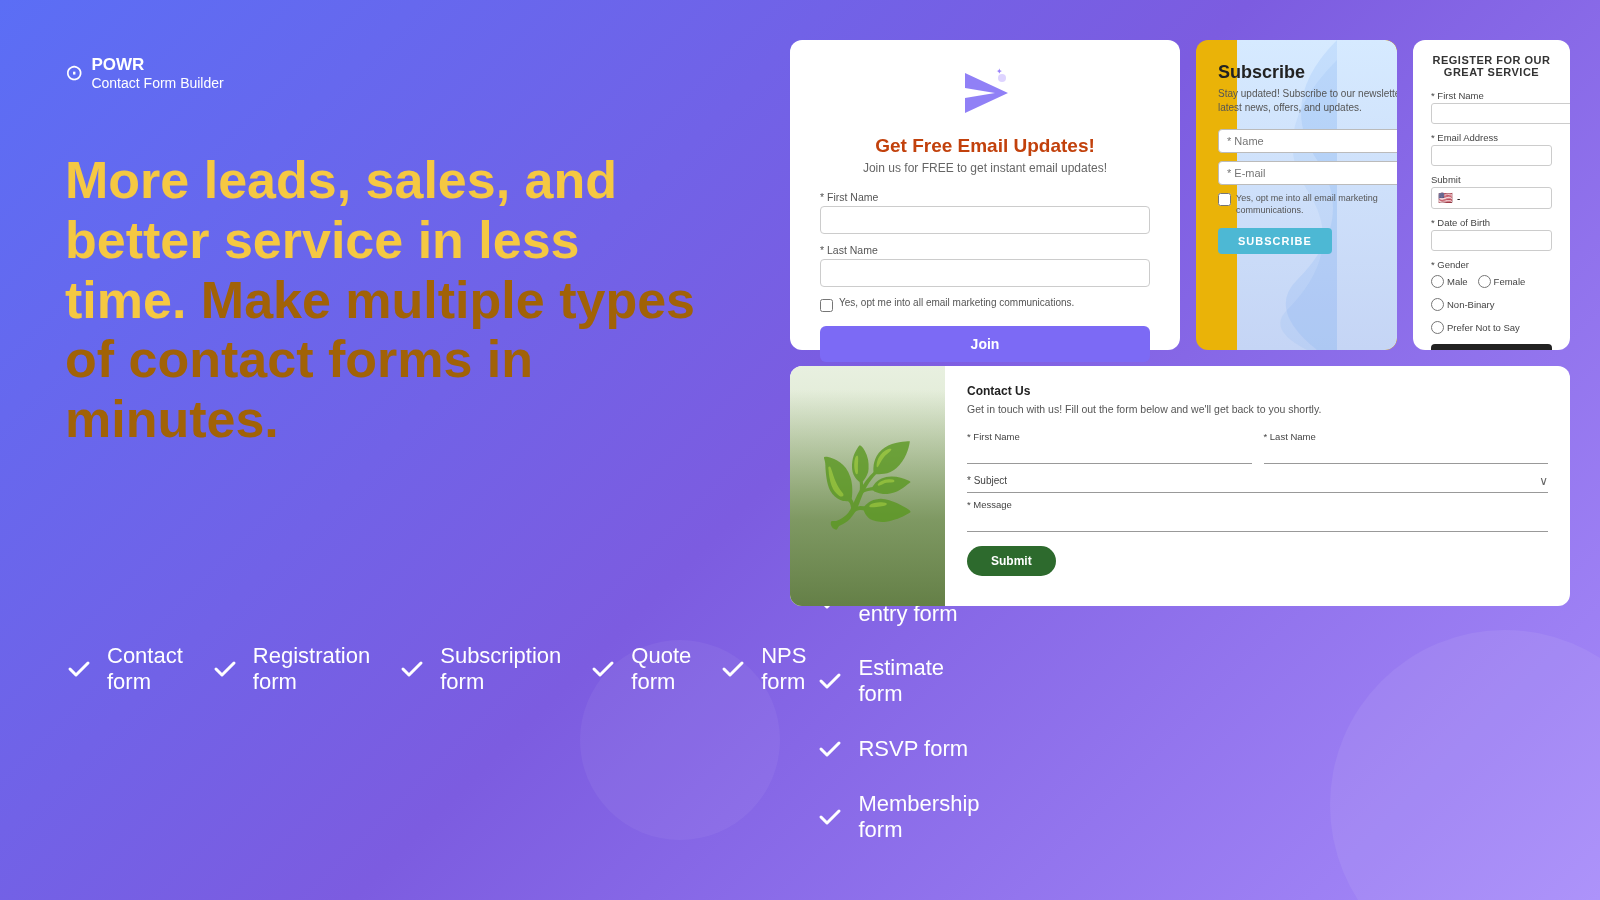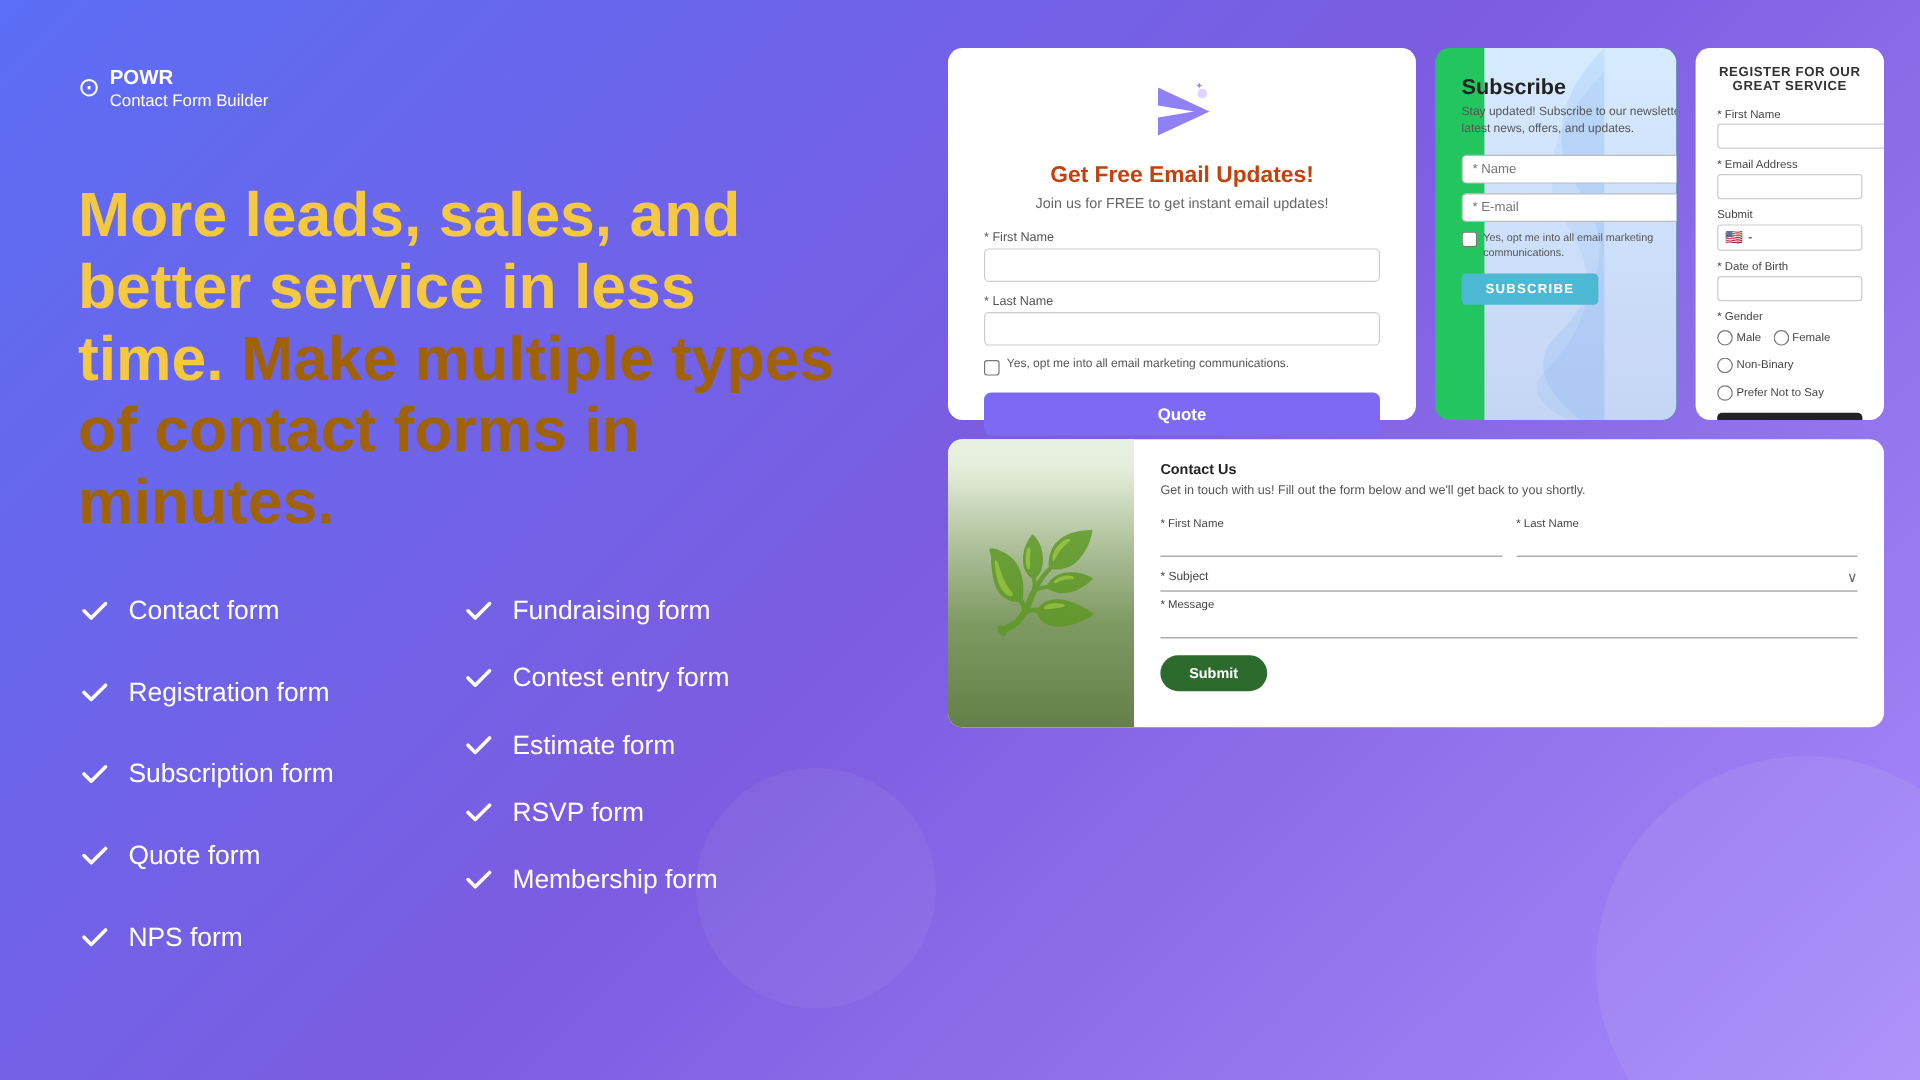--- a/index.html
+++ b/index.html
@@ -173,21 +173,21 @@
       border: none;
       border-radius: 6px;
       padding: 10px;
       font-size: 14px;
       font-weight: 600;
       cursor: pointer;
     }
 
     
     .subscribe-card {
-      background: #22c55e;
+      background: #eab308;
       border-radius: 12px;
       flex: 1;
       padding: 22px 22px 18px;
       position: relative;
       overflow: hidden;
     }
     .subscribe-bg-wave {
       position: absolute;
       right: 0; top: 0;
       width: 160px;
@@ -491,21 +491,21 @@
       <span class="logo-sub">Contact Form Builder</span>
     </div>
   </div>
 
   <div class="hero-headline">
     <span class="yellow">More leads, sales, and better service in less time.</span>
     <span class="white"> Make multiple types of contact forms in minutes.</span>
   </div>
 
   <div class="features-grid">
-    <div style="display:flex;flex-direction:column;gap:40px;">
+    <div style="display:flex;gap:28px;">
       <div class="feature-item">
         <span class="check-icon">
           <svg viewBox="0 0 28 28" fill="none">
             <polyline points="5,14 11,20 23,8" stroke="white" stroke-width="3" stroke-linecap="round" stroke-linejoin="round"></polyline>
           </svg>
         </span>
         <span>Contact form</span>
       </div>
       <div class="feature-item">
         <span class="check-icon">
@@ -600,21 +600,21 @@
       <div class="email-form-title">Get Free Email Updates!</div>
       <div class="email-form-subtitle">Join us for FREE to get instant email updates!</div>
       <div class="ef-field-label">* First Name</div>
       <input class="ef-input" type="text" style="">
       <div class="ef-field-label">* Last Name</div>
       <input class="ef-input" type="text" style="">
       <div class="ef-checkbox-row">
         <input type="checkbox" class="ef-checkbox" style="">
         <span class="ef-checkbox-label">Yes, opt me into all email marketing communications.</span>
       </div>
-      <button class="ef-join-btn">Quote</button>
+      <button class="ef-join-btn">Join</button>
     </div>
 
     <div class="subscribe-card">
       <div class="subscribe-bg-wave"></div>
       <svg class="subscribe-wave-svg" viewBox="0 0 80 310" width="80">
         <path d="M80,0 Q20,60 60,120 Q100,180 40,240 Q10,270 60,310 L80,310 Z" fill="rgba(100,160,240,0.15)"></path>
         <path d="M80,20 Q10,90 50,150 Q90,210 30,270 Q10,290 50,310 L80,310 Z" fill="rgba(100,160,240,0.1)"></path>
       </svg>
       <div class="subscribe-content">
         <div class="subscribe-title">Subscribe</div>

